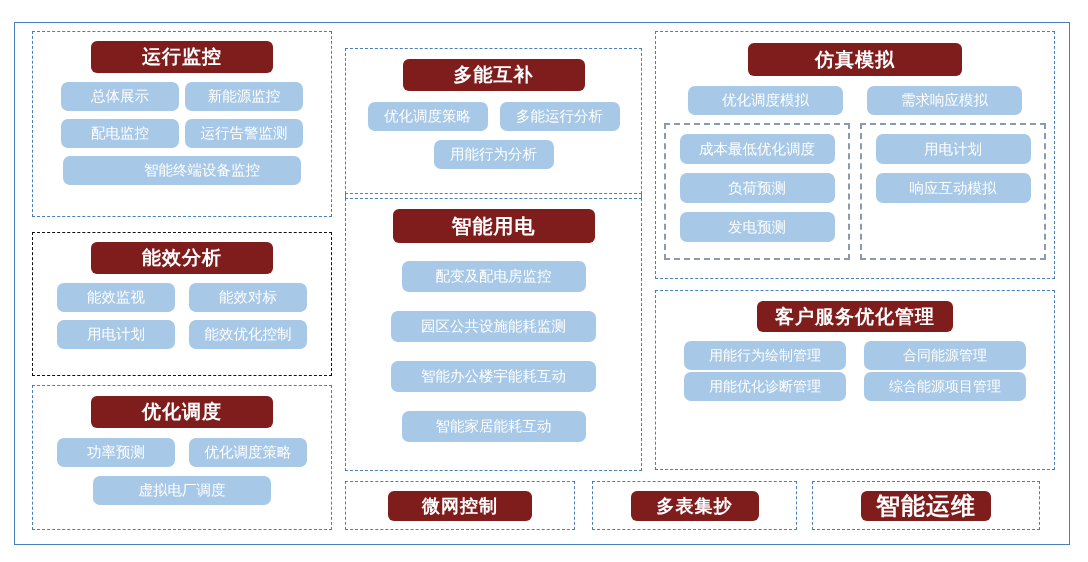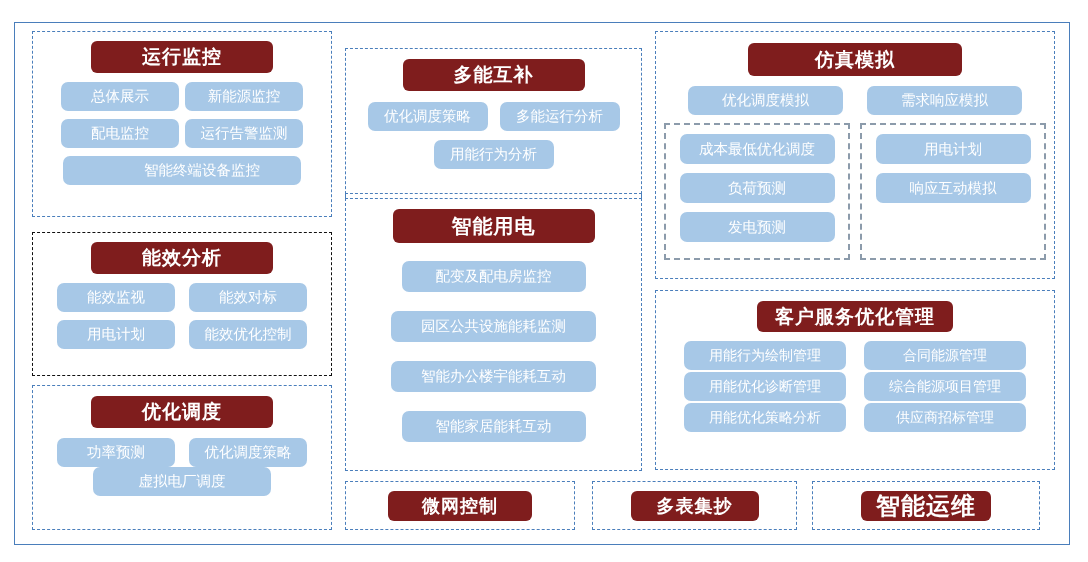--- a/index.html
+++ b/index.html
@@ -67,21 +67,21 @@
   #grp-yxjk .chip.w1{ width:118px;height:29px;}
   #grp-yxjk .chip.wide{ width:238px;height:29px;padding-left:40px;}
 
   #grp-nxfx{ left:32px; top:232px; width:300px; height:144px; padding-top:9px;}
   #grp-nxfx .hdr{ width:182px;height:32px;font-size:19px;margin-bottom:9px;}
   #grp-nxfx .row{ gap:14px; margin-bottom:8px;}
   #grp-nxfx .chip{ width:118px;height:29px;}
 
   #grp-yhdd{ left:32px; top:385px; width:300px; height:145px; padding-top:10px;}
   #grp-yhdd .hdr{ width:182px;height:32px;font-size:19px;margin-bottom:10px;}
-  #grp-yhdd .row{ gap:14px; }
+  #grp-yhdd .row{ gap:14px; margin-bottom:9px;}
   #grp-yhdd .chip.w1{ width:118px;height:29px;}
   #grp-yhdd .chip.wide{ width:178px;height:29px;}
 
   
   #grp-dnhb{ left:345px; top:48px; width:297px; height:151px; padding-top:10px;}
   #grp-dnhb .hdr{ width:182px;height:32px;font-size:19px;margin-bottom:11px;}
   #grp-dnhb .row{ gap:12px; margin-bottom:9px;}
   #grp-dnhb .chip.w1{ width:120px;height:29px;}
   #grp-dnhb .chip.mid{ width:120px;height:29px;}
 
@@ -225,17 +225,13 @@
 <div class="group dashed-blue" id="grp-khfw">
   <div class="hdr">客户服务优化管理</div>
   <div class="row">
     <div class="chip">用能行为绘制管理</div>
     <div class="chip">合同能源管理</div>
   </div>
   <div class="row">
     <div class="chip">用能优化诊断管理</div>
     <div class="chip">综合能源项目管理</div>
   </div>
-  <div class="row">
-    <div class="chip">用能优化策略分析</div>
-    <div class="chip">供应商招标管理</div>
-  </div>
 </div>
 
 </body></html>

